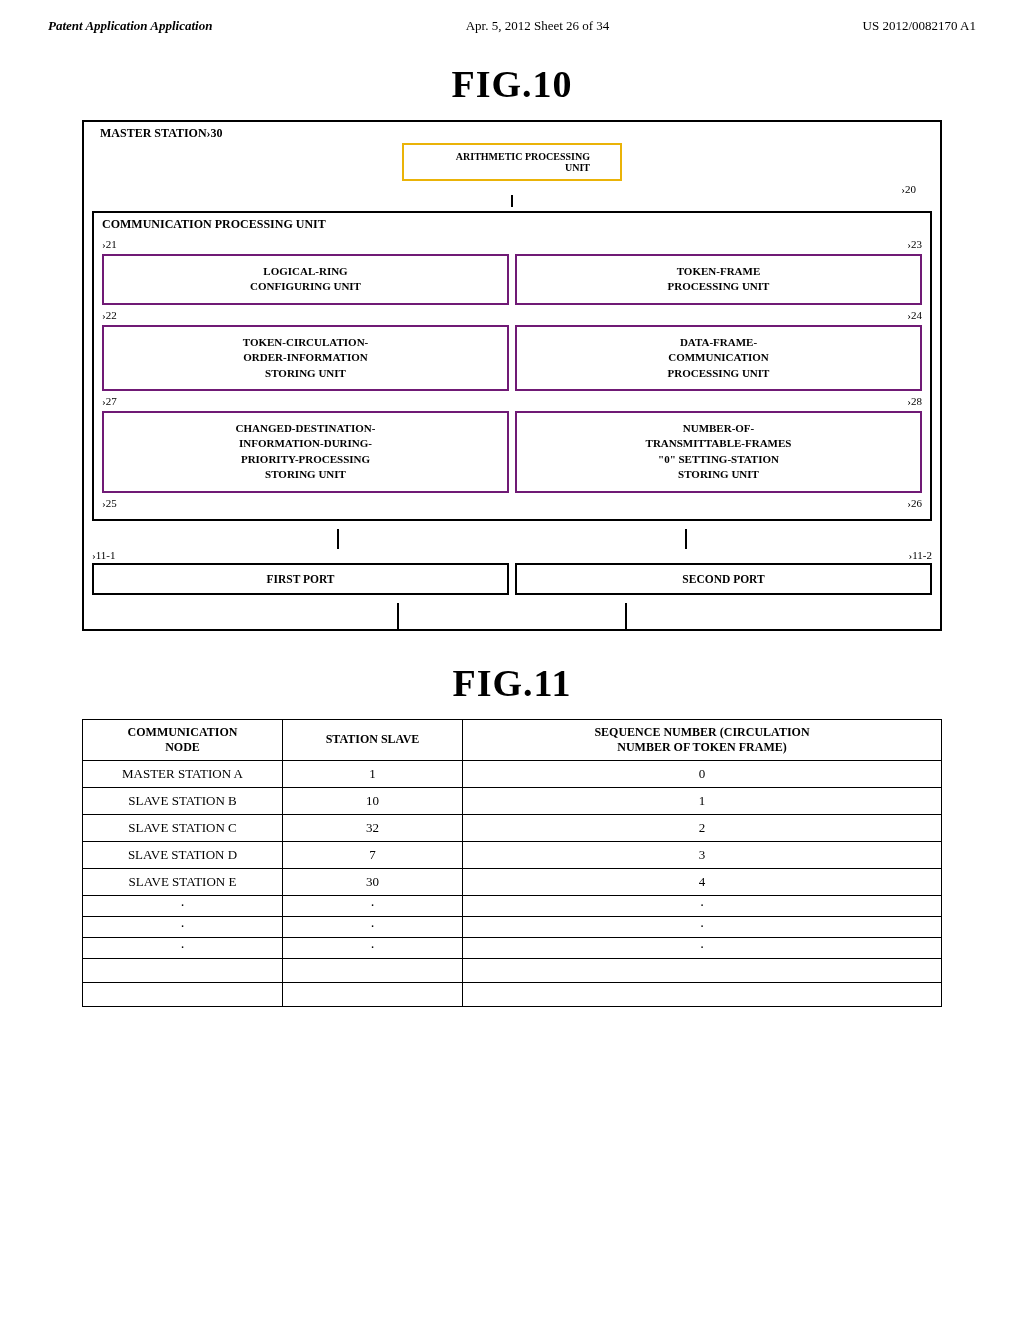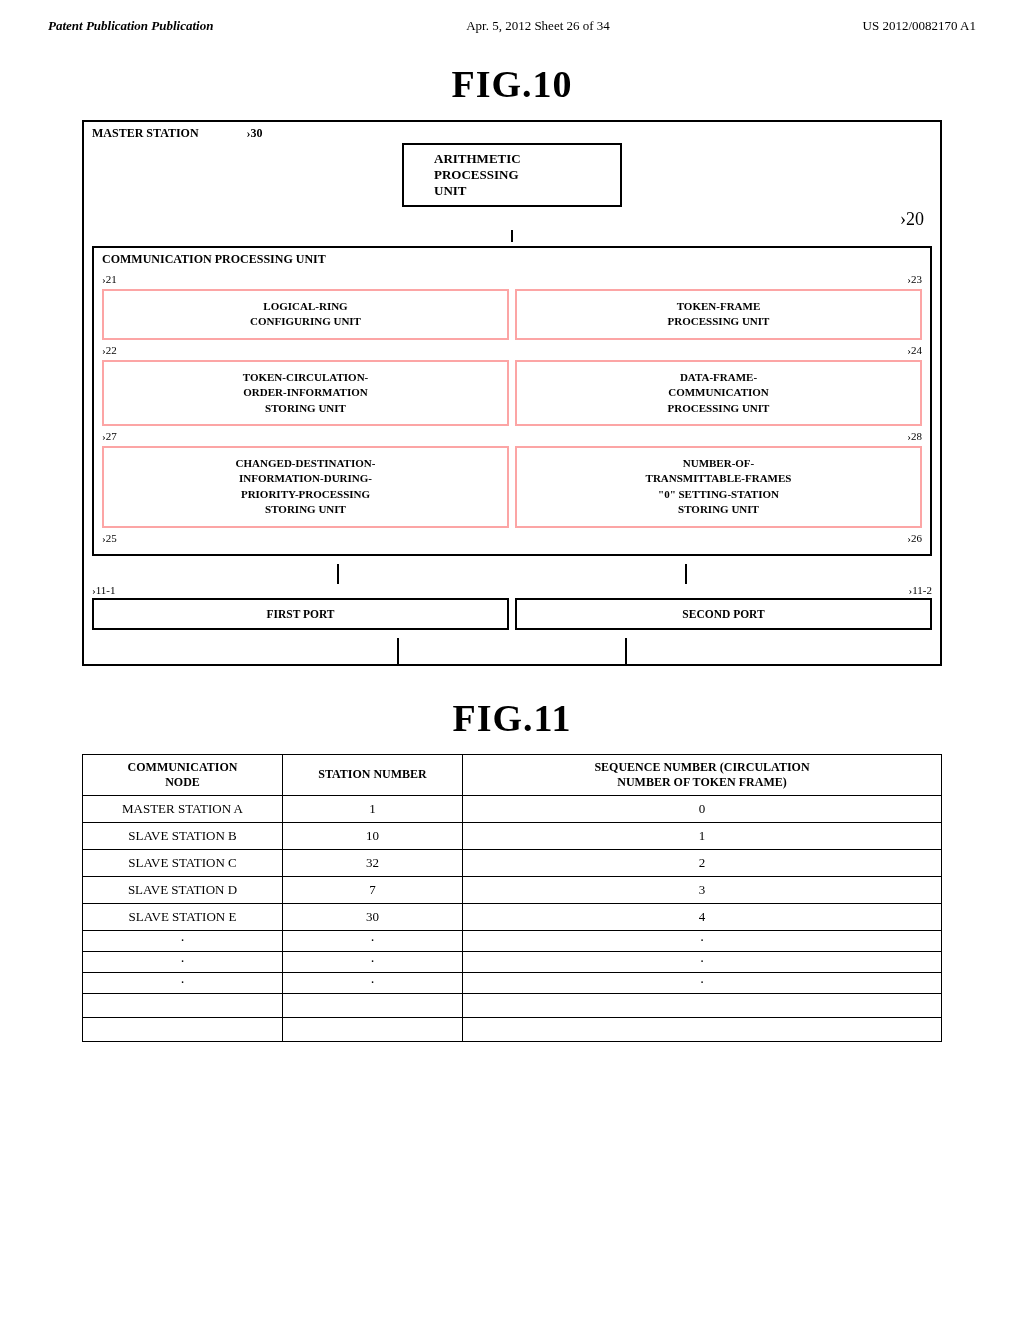--- a/index.html
+++ b/index.html
@@ -45,47 +45,46 @@
       margin: 0 auto 30px auto;
       width: 860px;
       position: relative;
       padding: 0;
     }
 
     
     .master-station-header {
       display: flex;
       align-items: flex-start;
-      padding: 4px 8px 0 8px;
+      padding: 4px 8px 0 16px;
       font-size: 12px;
       font-weight: bold;
-      gap: 48px;
     }
 
     
     .apu-row {
       display: flex;
       justify-content: center;
       padding: 0 8px 0 8px;
       margin-top: 2px;
     }
     .apu-block {
-      border: 2px solid #000000;
-      text-align: left;
-      font-size: 13px;
+      border: 2px solid #eab308;
+      text-align: right;
+      font-size: 10px;
       font-weight: bold;
       padding: 6px 30px;
       width: 220px;
     }
 
     
     .ref-20 {
       text-align: right;
-      padding-right: 16px;
-      font-size: 18px;
+      padding-right: 24px;
+      font-size: 11px;
       margin-top: 2px;
     }
 
     
     .cpu-box {
       border: 2px solid #000;
       margin: 4px 8px 8px 8px;
       padding: 4px 8px 10px 8px;
     }
     .cpu-label-row {
@@ -101,21 +100,21 @@
     }
 
     
     .inner-grid {
       display: grid;
       grid-template-columns: 1fr 1fr;
       gap: 6px;
       margin-top: 4px;
     }
     .unit-block {
-      border: 2px solid #fca5a5;
+      border: 2px solid #701a75;
       text-align: center;
       font-size: 11px;
       font-weight: bold;
       padding: 8px 4px;
       line-height: 1.4;
     }
     .unit-ref {
       display: flex;
       justify-content: space-between;
       font-size: 11px;
@@ -195,21 +194,21 @@
     .v-connector-center div {
       width: 2px;
       background: #000;
       height: 100%;
     }
   </style>
 </head>
 <body>
 
 <div class="page-header">
-  <span class="left">Patent Publication Publication</span>
+  <span class="left">Patent Application Application</span>
   <span class="center">Apr. 5, 2012   Sheet 26 of 34</span>
   <span class="right">US 2012/0082170 A1</span>
 </div>
 
 <div class="content">
 
   <div class="fig-title">FIG.10</div>
 
   <div class="diagram-outer">
 
@@ -310,21 +309,21 @@
     </div>
 
   </div>
 
   <div class="fig-title">FIG.11</div>
 
   <table class="fig11-table">
     <thead>
       <tr>
         <th style="width:200px;">COMMUNICATION<br>NODE</th>
-        <th style="width:180px;">STATION NUMBER</th>
+        <th style="width:180px;">STATION SLAVE</th>
         <th>SEQUENCE NUMBER (CIRCULATION<br>NUMBER OF TOKEN FRAME)</th>
       </tr>
     </thead>
     <tbody id="fig11-tbody">
     <tr>
       <td>MASTER STATION A</td>
       <td>1</td>
       <td>0</td>
     </tr>
         <tr>

